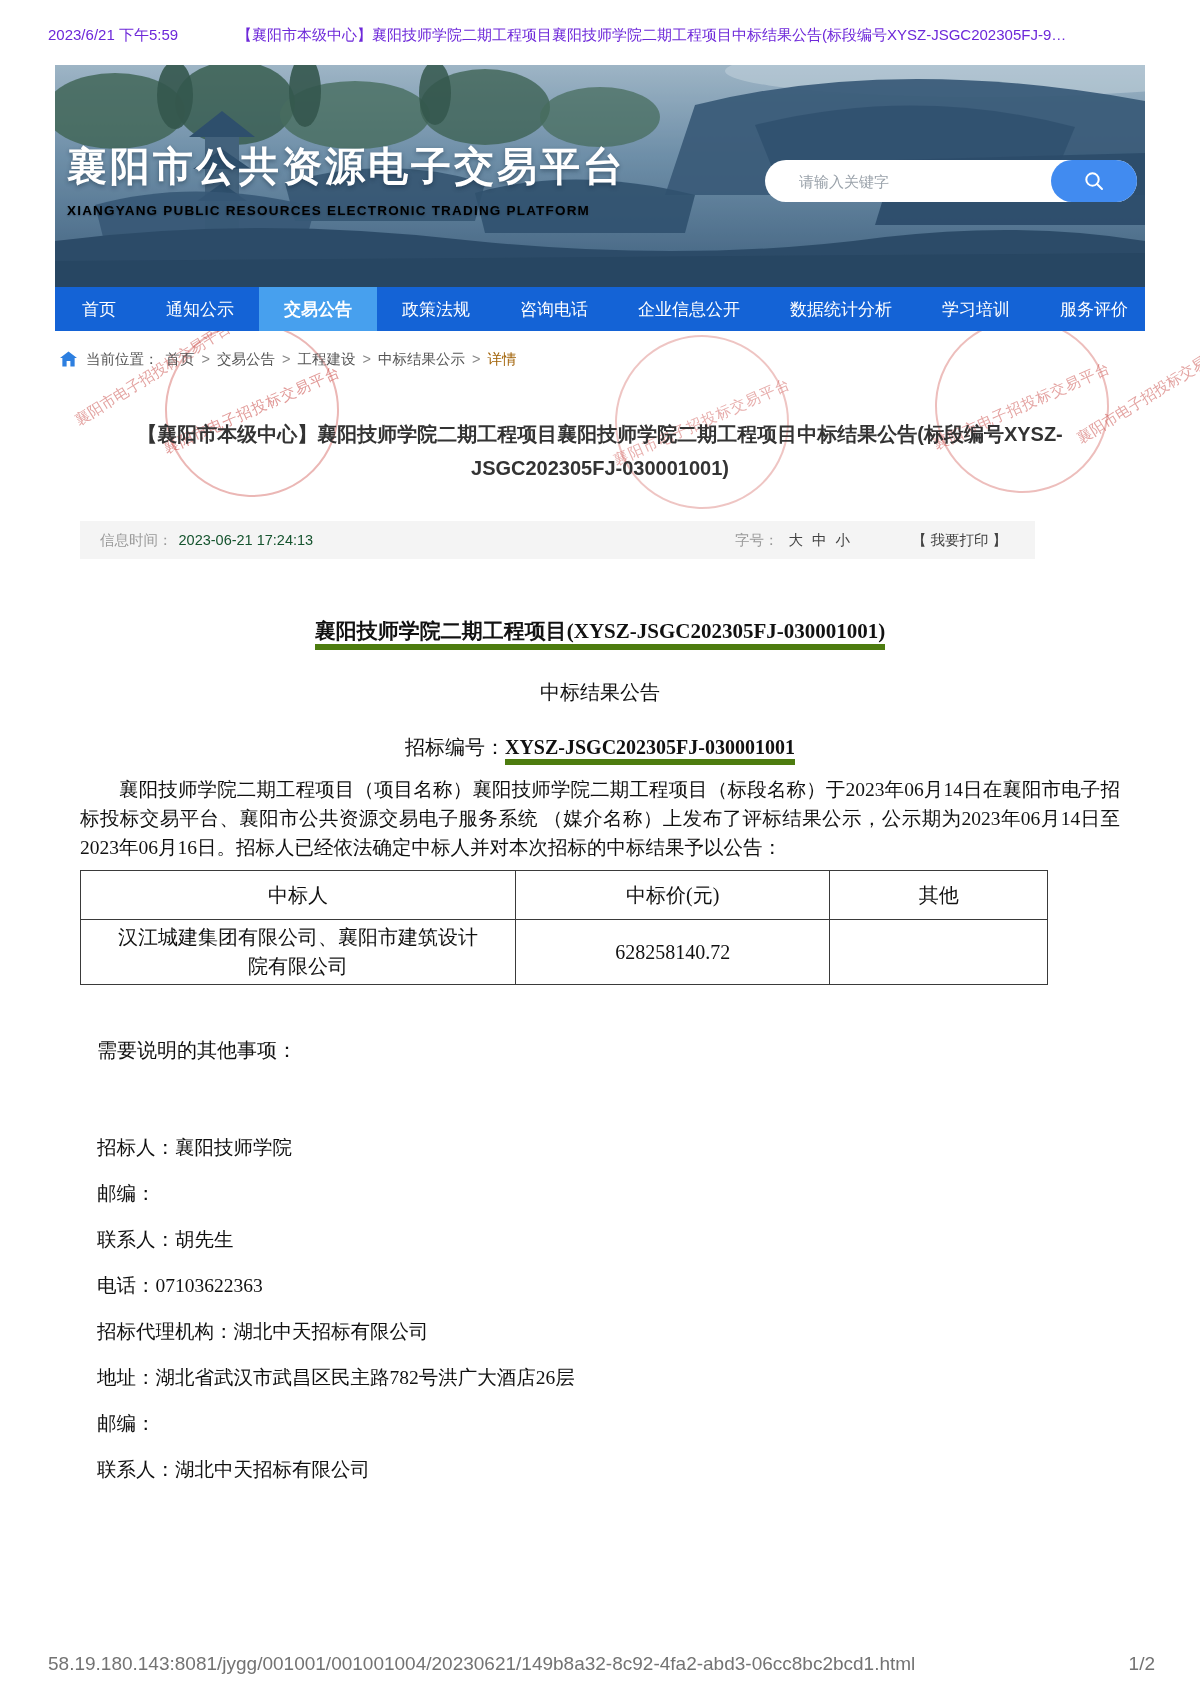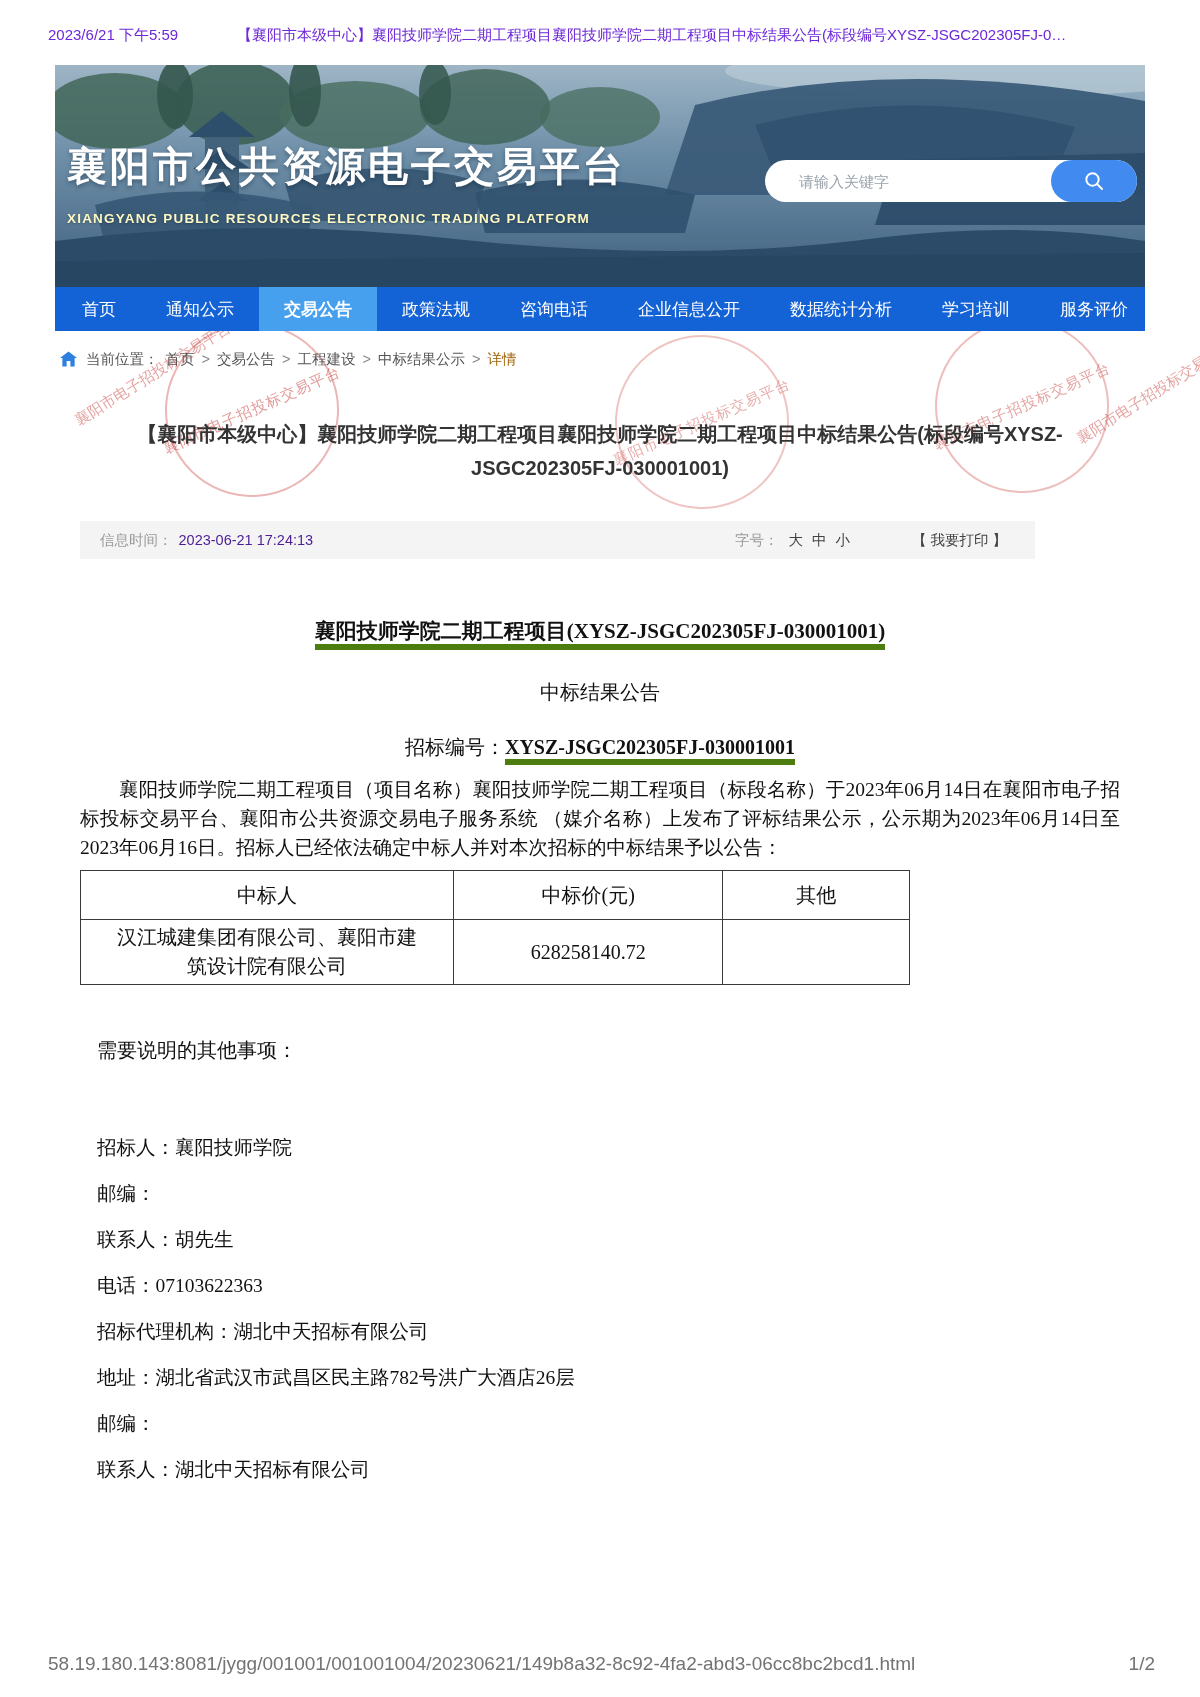--- a/index.html
+++ b/index.html
@@ -12,21 +12,21 @@
   .print-title{flex:1;margin-left:4px;white-space:nowrap;overflow:hidden;text-overflow:ellipsis;}
 
   
   .site{position:absolute;left:55px;top:65px;width:1090px;}
 
   
   .banner{position:relative;height:222px;overflow:hidden;background:#5b7d97;}
   .banner svg.bg{position:absolute;inset:0;width:100%;height:100%;}
   .banner-text{position:absolute;left:12px;top:74px;z-index:2;color:#fff;}
   .banner-title{font-size:40px;font-weight:700;letter-spacing:3px;text-shadow:0 2px 4px rgba(20,40,60,.45);}
-  .banner-sub{margin-top:17px;font-size:13.5px;font-weight:700;letter-spacing:1.2px;color:#fef9c3;text-shadow:0 1px 2px rgba(20,40,60,.45);}
+  .banner-sub{margin-top:9px;font-size:13.5px;font-weight:700;letter-spacing:1.2px;color:#000000;text-shadow:0 1px 2px rgba(20,40,60,.45);}
   .search{position:absolute;right:8px;top:95px;width:372px;height:42px;z-index:2;}
   .search input{width:100%;height:42px;box-sizing:border-box;border:none;outline:none;border-radius:21px;
                 padding:0 95px 0 34px;font-size:15px;color:#ec4899;background:#fff;font-family:inherit;}
   .search input::placeholder{color:#9aa2aa;}
   .search-btn{position:absolute;right:0;top:0;width:86px;height:42px;border:none;border-radius:21px;
               background:#418bf0;cursor:pointer;display:flex;align-items:center;justify-content:center;}
 
   
   .nav{position:relative;z-index:3;display:flex;justify-content:space-between;align-items:stretch;height:44px;
        background:#1463d6;padding:0 2px;}
@@ -47,54 +47,54 @@
   .crumb-link{color:#555;cursor:pointer;}
   .crumb-current{color:#a16207;}
   .home-ico{width:17px;height:16px;flex:none;margin-right:2px;}
 
   
   .article{position:relative;z-index:2;}
   .art-title{margin:46px 60px 0;text-align:center;font-size:20px;font-weight:600;color:#333;line-height:34px;}
   .meta-bar{margin:36px 0 0 25px;width:955px;height:38px;background:#f4f4f4;display:flex;align-items:center;
             justify-content:space-between;font-size:14.5px;padding:0;box-sizing:border-box;}
   .meta-left{margin-left:20px;color:#999;}
-  .meta-left b{color:#4c1d95;font-weight:400;margin-left:6px;}
+  .meta-left b{color:#14532d;font-weight:400;margin-left:6px;}
   .meta-right{margin-right:28px;display:flex;align-items:center;gap:10px;color:#999;}
   .font-sizes{color:#444;display:flex;gap:9px;}
   .font-sizes span{cursor:pointer;}
   .print-link{margin-left:52px;color:#444;cursor:pointer;}
 
   
   .doc{margin:0 0 0 25px;width:1040px;font-family:"Liberation Serif","DejaVu Serif",serif;color:#111;}
   .u{border-bottom:6px solid #4d7c0f;padding-bottom:1px;font-weight:bold;}
   .doc-h1{margin-top:58px;text-align:center;font-size:21px;}
   .doc-h2{margin-top:34px;text-align:center;font-size:20px;}
   .doc-h3{margin-top:28px;text-align:center;font-size:20px;}
   .doc p{margin:14px 0 0;font-size:19.5px;line-height:29px;text-align:justify;text-indent:2em;}
-  .doc table{margin-top:8px;width:830px;border-collapse:collapse;table-layout:fixed;font-family:Liberation Serif, serif;}
+  .doc table{margin-top:8px;width:968px;border-collapse:collapse;table-layout:fixed;font-family:Liberation Serif, serif;}
   .doc th,.doc td{border:1px solid #3a3a3a;text-align:center;font-weight:400;font-size:20px;padding:0 28px;}
   .doc th{height:48px;}
   .doc td{height:64px;line-height:29px;}
   .col1{width:45%;}.col2{width:32.5%;}.col3{width:22.5%;}
   .notes{margin-top:52px;padding-left:17px;font-size:20px;}
   .contacts{margin-top:70px;padding-left:17px;}
   .contact-line{font-size:19.5px;line-height:27px;margin-bottom:19px;}
 
   
   .pfooter{position:absolute;left:48px;right:45px;bottom:22px;display:flex;justify-content:space-between;
            font-size:19px;color:#737373;}
 </style>
 </head>
 <body>
 
 <div class="page">
 
   <div class="print-header">
     <span class="print-date">2023/6/21 下午5:59</span>
-    <span class="print-title">【襄阳市本级中心】襄阳技师学院二期工程项目襄阳技师学院二期工程项目中标结果公告(标段编号XYSZ-JSGC202305FJ-0…</span>
+    <span class="print-title">【襄阳市本级中心】襄阳技师学院二期工程项目襄阳技师学院二期工程项目中标结果公告(标段编号XYSZ-JSGC202305FJ-9…</span>
   </div>
 
   <div class="site">
 
     <div class="banner">
       <svg class="bg" viewBox="0 0 1090 222" preserveAspectRatio="none">
         <defs>
           <linearGradient id="sky" x1="0" y1="0" x2="0" y2="1">
             <stop offset="0" stop-color="#b7c9d5"></stop>
             <stop offset="0.4" stop-color="#7e9cb2"></stop>

